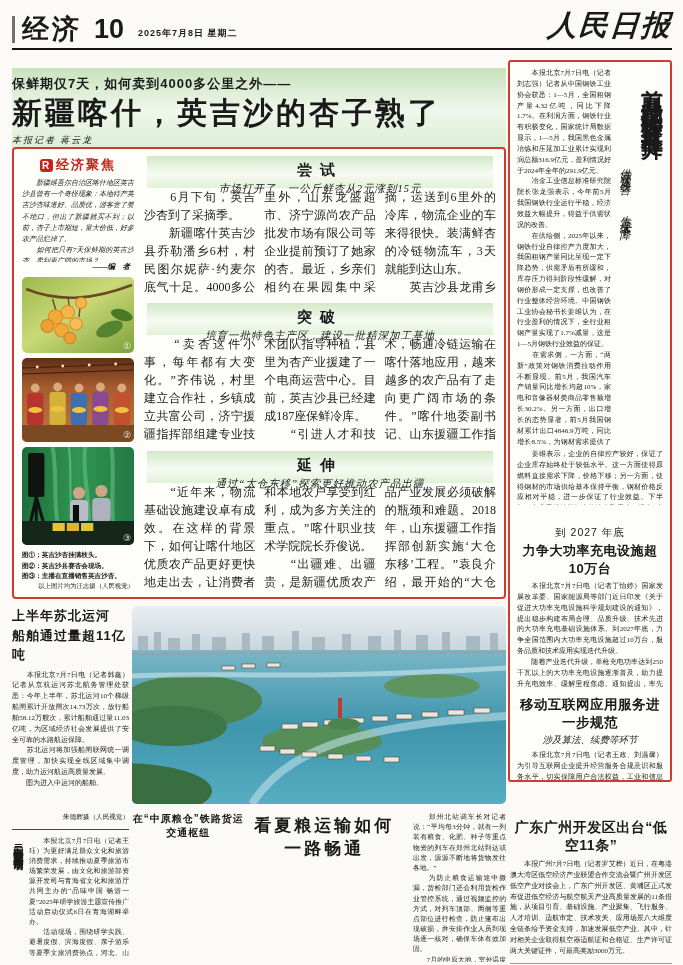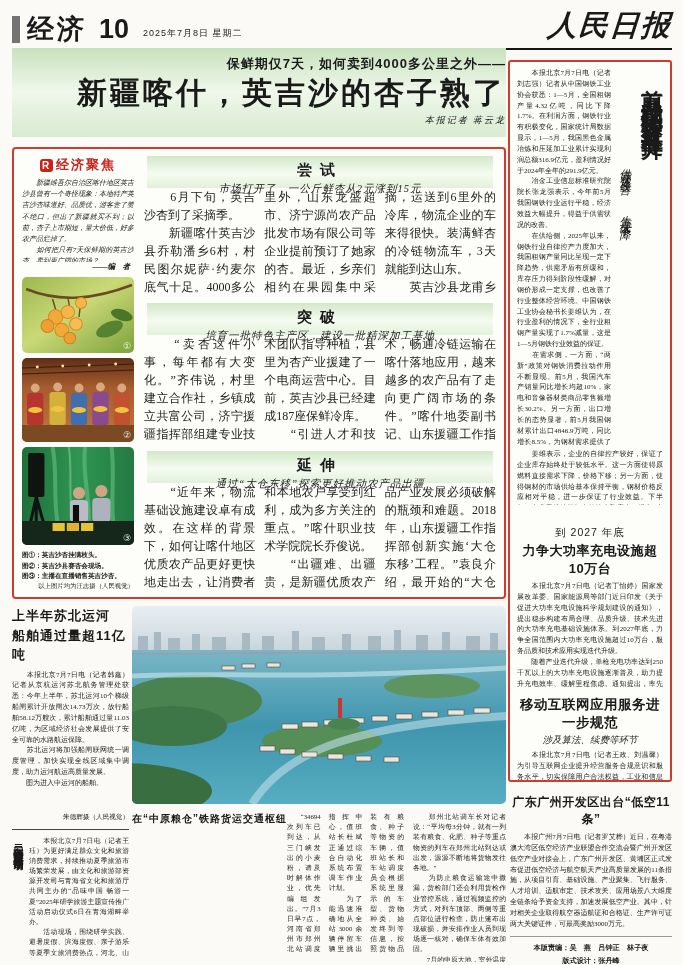--- a/index.html
+++ b/index.html
@@ -7,28 +7,28 @@
   #page{position:relative;width:683px;height:965px;background:#fbfaf6;margin:0 auto;overflow:hidden;
         font-family:"Liberation Sans",sans-serif;color:#1a1a1a;}
   .pre{white-space:pre-line;}
   .just{text-align:justify;text-justify:inter-character;}
   .serif{font-family:"Liberation Serif",serif;}
   .kai{font-family:"Liberation Serif",serif;font-style:italic;}
 
   
   #hdr{position:absolute;left:12px;top:8px;width:660px;height:42px;border-bottom:2px solid #151515;}
   #hdr-left{position:absolute;left:0;bottom:5px;display:flex;align-items:flex-end;}
-  #sec-name{font-size:27px;font-weight:bold;letter-spacing:3px;border-left:8px solid #737373;padding-left:7px;line-height:1;margin-top:6px;}
+  #sec-name{font-size:27px;font-weight:bold;letter-spacing:3px;border-left:3px solid #737373;padding-left:7px;line-height:1;margin-top:6px;}
   #page-no{font-size:27px;font-weight:bold;margin-left:12px;line-height:1;font-family:"Liberation Sans",sans-serif;}
-  #hdr-date{font-size:9px;font-weight:normal;margin-left:14px;padding-bottom:3px;letter-spacing:1px;}
+  #hdr-date{font-size:9px;font-weight:bold;margin-left:14px;padding-bottom:3px;letter-spacing:1px;}
   #masthead{position:absolute;right:0;top:0;font-family:"Liberation Serif",serif;font-weight:bold;
             font-size:29px;font-style:italic;letter-spacing:2px;transform:skewX(-4deg);line-height:1.2;}
 
   
-  #feat-head{position:absolute;left:12px;top:48px;width:494px;height:89px;text-align:right;
+  #feat-head{position:absolute;left:12px;top:68px;width:494px;height:89px;text-align:left;
              background:linear-gradient(180deg,#c7e2bd 0%,#f0f7eb 48%,#d8ebd0 100%);}
   #feat-kicker{font-size:13px;font-weight:bold;padding-top:7px;letter-spacing:1px;}
   #feat-title{font-size:30px;font-weight:bold;letter-spacing:3px;margin-top:3px;line-height:1.1;}
   #feat-byline{font-size:9px;margin-top:5px;letter-spacing:2px;}
 
   
   #feat-box{position:absolute;left:12px;top:147px;width:494px;height:452px;border:2px solid #cf3b2e;
             border-radius:4px;display:flex;padding:7px 8px 6px 8px;gap:10px;background:#fdfdfa;}
   #focus-col{width:112px;flex:none;display:flex;flex-direction:column;}
   #focus-hd{color:#c5231c;font-weight:bold;font-size:13px;text-align:center;letter-spacing:2px;display:flex;align-items:center;justify-content:center;gap:3px;}
@@ -66,21 +66,21 @@
   #chg-kicker{text-align:center;font-size:10.5px;letter-spacing:1px;}
   #chg-title{text-align:center;font-size:13px;font-weight:bold;margin:2px 0 3px 0;letter-spacing:.5px;}
   #chg-body{height:108px;overflow:hidden;font-size:7px;line-height:1.55;color:#222;}
   #mobile{margin-top:7px;}
   #mob-title{text-align:center;font-size:13.5px;font-weight:bold;letter-spacing:.5px;}
   #mob-sub{text-align:center;font-size:9.5px;margin:2px 0 3px 0;}
   #mob-body{height:92px;overflow:hidden;font-size:7px;line-height:1.55;color:#222;}
 
   
   #gz{position:absolute;left:510px;top:794px;width:162px;}
-  #gz-title{text-align:center;font-size:12px;font-weight:bold;letter-spacing:.5px;}
+  #gz-title{text-align:center;font-size:14px;font-weight:bold;letter-spacing:.5px;margin-top:25px;}
   #gz-body{margin-top:4px;height:96px;overflow:hidden;font-size:7px;line-height:1.55;color:#222;}
   #credits{margin-top:8px;border-top:1px solid #999;padding-top:5px;font-size:7.2px;text-align:center;
            font-weight:bold;line-height:1.8;}
 
   
   #bl{position:absolute;left:12px;top:606px;width:117px;}
   .canal-t{text-align:left;font-size:13px;font-weight:bold;line-height:1.5;letter-spacing:1px;}
   #canal-body{margin-top:5px;height:142px;overflow:hidden;font-size:7px;line-height:1.55;color:#222;}
   #canal-credit{text-align:right;font-size:6.6px;font-family:"Liberation Serif",serif;margin-top:1px;}
   #bl-divider{border-top:1px solid #444;margin:7px 0 6px 0;}
@@ -390,20 +390,21 @@
           <rect x="135" y="57" width="13" height="4"></rect>
       </g>
       <rect x="206" y="92" width="4" height="20" fill="#c5392f"></rect>
       <ellipse cx="212" cy="118" rx="16" ry="6" fill="#4a8350"></ellipse>
     </svg>
   </div>
 
   <div id="grain">
     <div id="grain-left">
       <div id="grain-kicker">在“中原粮仓”铁路货运交通枢纽</div>
+      <div id="grain-title">看夏粮运输如何一路畅通</div>
       <div id="grain-body" class="serif pre just">　　“34694次列车已到达，从三门峡发出的小麦粉，请及时解体作业，优先编组发出。”7月3日早7点，河南省郑州市郑州北站调度指挥中心，值班站长杜斌正通过综合自动化系统布置调车作业计划。
 　　为了能迅速准确地从全站3000余辆停留车辆里挑出装有粮食、种子等物资的车辆，值班站长和车站调度员会根据系统里显示的车型、货物种类、始发终到等信息，按照货物品名、去向等进行计划编制，让装载夏粮的列车到达、解体、编组、出发作业有条不紊，保障夏粮运输“高速路”畅通。
 　　6月以来，农业大省河南进入夏粮运输关键期。为保障夏粮运输及时、安全、有序，作为中原地区重要的铁路货运交通枢纽，郑州北站对夏粮运输车辆实行优先去向、优先装车、优先配空、优先挂运的倾斜政策，全力守护夏粮运输“黄金通道”。
 　　在室外编组场内，一列列装载着小麦、大豆的车辆整齐排列在一起，它们经过编组后重新集结，等待开行。</div>
     </div>
     <div id="grain-right" class="serif pre just">　　郑州北站调车长对记者说：“平均每3分钟，就有一列装有粮食、化肥、种子等重点物资的列车在郑州北站到达或出发，源源不断地将货物发往各地。”
 　　为防止粮食运输途中撒漏，货检部门还会利用货检作业管控系统，通过视频监控的方式，对列车顶部、两侧等重点部位进行检查，防止篷布出现破损，并安排作业人员到现场逐一核对，确保车体有效加固。
 　　7月的中原大地，室外温度最高接近40摄氏度，室外调车作业人员的防暑降温十分必要。车站调度员综合运用即时数据分析研判，更科学合理地下达调车作业计划，把现场作业时间压缩在30分钟以内。
 　　截至6月底，郑州北站已累计发运夏粮等重点物资超2.1万辆。</div>
   </div>

